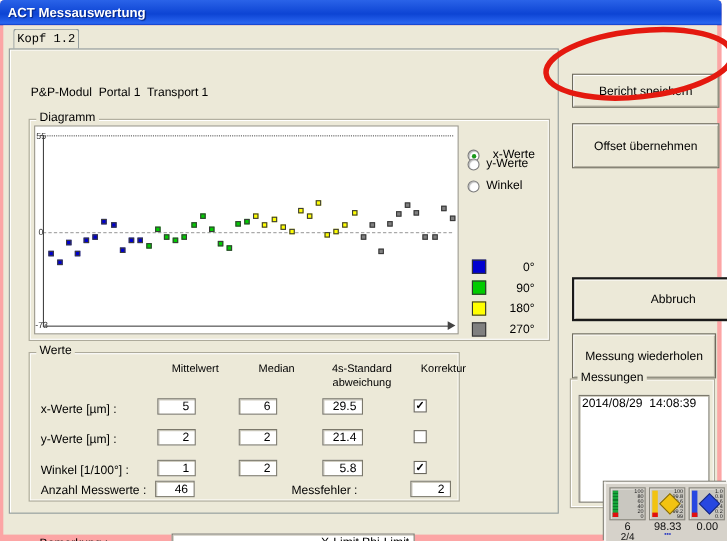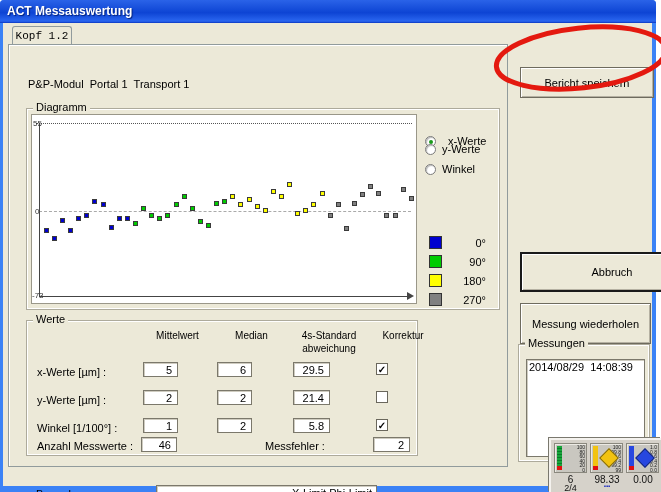--- a/index.html
+++ b/index.html
@@ -1,20 +1,20 @@
 <!DOCTYPE html>
 <html><head>
 <meta charset="utf-8">
 <style>
   * { margin:0; padding:0; box-sizing:border-box; }
   html,body { width:661px; height:492px; }
   body { position:relative; background:#fff; font-family:"Liberation Sans", sans-serif; font-size:11px; color:#000; overflow:hidden; }
 
   
-  .win { position:absolute; left:0; top:0; width:656px; height:492px; background:#3b82f6; border-radius:4px 4px 0 0; }
+  .win { position:absolute; left:0; top:0; width:656px; height:492px; background:#fca5a5; border-radius:4px 4px 0 0; }
   .titlebar { position:absolute; left:0; top:0; width:656px; height:23px;
     background:linear-gradient(180deg,#2a63e8 0%,#0d44d4 55%,#2a66f0 92%,#0a36c0 100%);
     border-radius:4px 4px 0 0; color:#fff; font-weight:bold; font-size:12px; line-height:23px; padding-left:7px;
     text-shadow:1px 1px 1px #00207a; }
   .client { position:absolute; left:3px; top:23px; width:649px; height:463px; background:#ECE9D8; }
 
   
   .tab-head { position:absolute; left:9px; top:3px; width:60px; height:19px; background:#ECE9D8;
     border:1px solid #919b9c; border-bottom:none; border-radius:3px 3px 0 0; text-align:center; line-height:18px;font-family:Liberation Mono, monospace; }
   .tab-page { position:absolute; left:5px; top:21px; width:500px; height:423px; background:#ECE9D8;
@@ -239,20 +239,23 @@
         <div class="vbox" style="left:346px; top:116px; width:37px;">2</div>
       </div>
 
       <div class="bemerkung-label">Bemerkung :</div>
       <div class="bemerkung-box">X-Limit Phi-Limit</div>
     </div>
 
     <div class="btn btn-save">
       <span>Bericht speichern</span>
     </div>
+    <div class="btn btn-offset">
+      <span>Offset übernehmen</span>
+    </div>
     <div class="btn btn-abort">
       <span>Abbruch</span>
     </div>
     <div class="btn btn-repeat">
       <span>Messung wiederholen</span>
     </div>
 
     <div class="group grp-mess">
       <span class="glabel">Messungen</span>
       <div class="listbox" id="mess-list">

